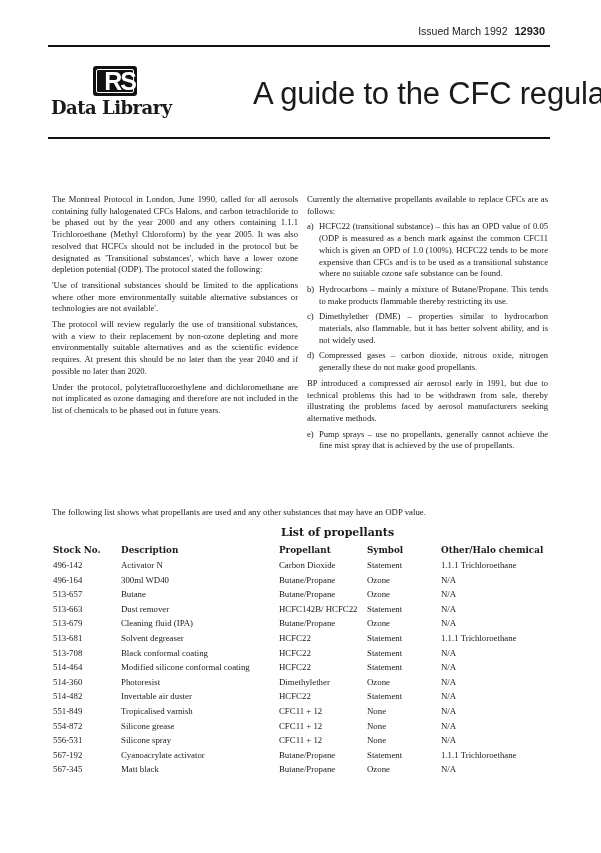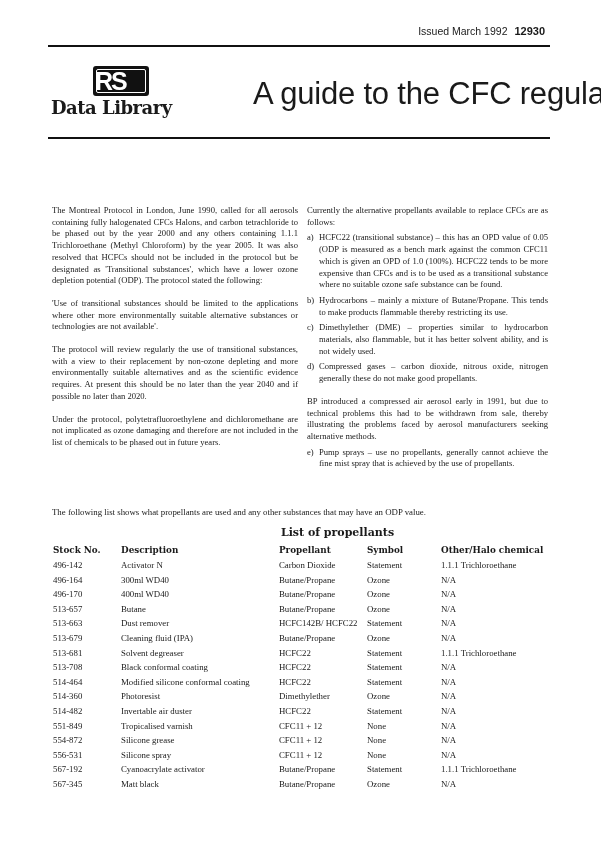--- a/index.html
+++ b/index.html
@@ -2,26 +2,26 @@
 <html><head>
 <meta charset="utf-8">
 <style>
   html, body { margin: 0; padding: 0; background: #ffffff; }
   body { width: 601px; height: 853px; position: relative; overflow: hidden; color: #1a1a1a; font-family: "DejaVu Serif", serif; }
   .abs { position: absolute; }
   .issued { top: 25px; right: 56px; font-family: "Liberation Sans", sans-serif; font-size: 10.5px; white-space: nowrap; }
   .issued .date { margin-right: 4px; }
   .issued .num { font-weight: bold; font-size: 11px; }
   .rule { position: absolute; left: 48px; width: 502px; height: 1.5px; background: #111; }
-  .logo-box { top: 66px; left: 93px; width: 56px; height: 30px; border: 2px solid #111; border-radius: 3px; box-sizing: border-box; background: #111; color: #fff; font-family: "Liberation Sans", sans-serif; font-weight: bold; font-size: 25px; line-height: 26px; text-align: left; letter-spacing: -2px; }
+  .logo-box { top: 66px; left: 93px; width: 44px; height: 30px; border: 2px solid #111; border-radius: 3px; box-sizing: border-box; background: #111; color: #fff; font-family: "Liberation Sans", sans-serif; font-weight: bold; font-size: 25px; line-height: 26px; text-align: right; letter-spacing: -2px; }
   .logo-inner { position: absolute; inset: 1px; border: 1px solid #fff; border-radius: 2px; }
   .logo-lib { top: 97px; left: 51px; font-family: "DejaVu Serif", serif; font-weight: bold; font-size: 18px; letter-spacing: -0.5px; white-space: nowrap; }
   .title { top: 76px; left: 253px; font-family: "Liberation Sans", sans-serif; font-weight: normal; font-size: 31px; white-space: nowrap; letter-spacing: -0.2px; }
   .col { position: absolute; top: 194px; font-size: 8.6px; line-height: 11.7px; text-align: justify; font-family: "Liberation Serif", serif; }
-  .col p { margin: 11px 0 4px 0; }
+  .col p { margin: 0 0 4px 0; }
   .col-left { left: 52px; width: 246px; }
   .col-right { left: 307px; width: 241px; }
   .item { display: flex; margin-bottom: 4px; }
   .item .lbl { width: 12px; flex: none; }
   .item .txt { flex: 1; text-align: justify; }
   .subpara { margin: 0 0 4px 12px; text-align: justify; }
   .intro { top: 507px; left: 52px; font-size: 8.8px; font-family: "Liberation Serif", serif; white-space: nowrap; }
   .list-title { top: 526px; left: 0; width: 601px; text-align: center; font-weight: bold; font-size: 11px; font-family: "DejaVu Serif", serif; padding-left: 37px; }
   table.props { position: absolute; top: 544px; left: 50px; border-collapse: collapse; font-family: "Liberation Serif", serif; font-size: 8.8px; }
   table.props th { text-align: left; font-weight: bold; font-family: "DejaVu Serif", serif; font-size: 8.8px; padding: 0 0 5px 0; height: 11px; }
@@ -103,27 +103,20 @@
         <td class="c5">1.1.1 Trichloroethane</td>
       </tr>
       <tr>
         <td class="c1">496-164</td>
         <td class="c2">300ml WD40</td>
         <td class="c3">Butane/Propane</td>
         <td class="c4">Ozone</td>
         <td class="c5">N/A</td>
       </tr>
       <tr>
-        <td class="c1">496-170</td>
-        <td class="c2">400ml WD40</td>
-        <td class="c3">Butane/Propane</td>
-        <td class="c4">Ozone</td>
-        <td class="c5">N/A</td>
-      </tr>
-      <tr>
         <td class="c1">513-657</td>
         <td class="c2">Butane</td>
         <td class="c3">Butane/Propane</td>
         <td class="c4">Ozone</td>
         <td class="c5">N/A</td>
       </tr>
       <tr>
         <td class="c1">513-663</td>
         <td class="c2">Dust remover</td>
         <td class="c3">HCFC142B/ HCFC22</td>

